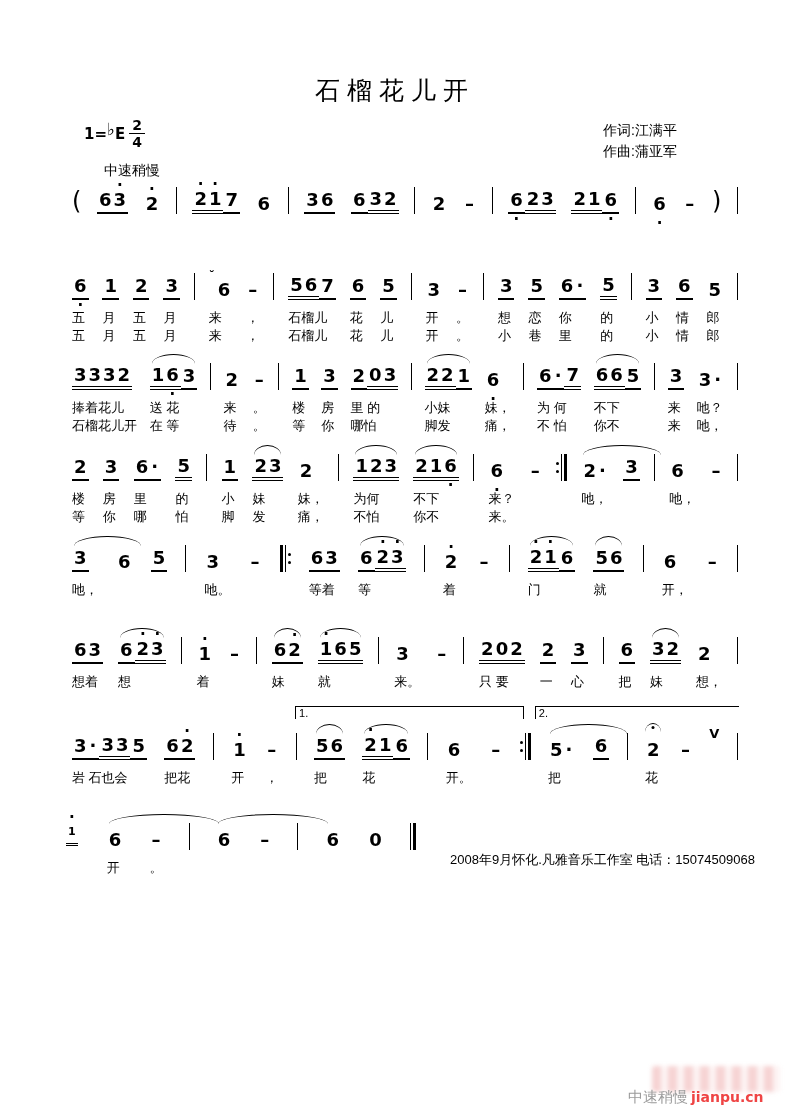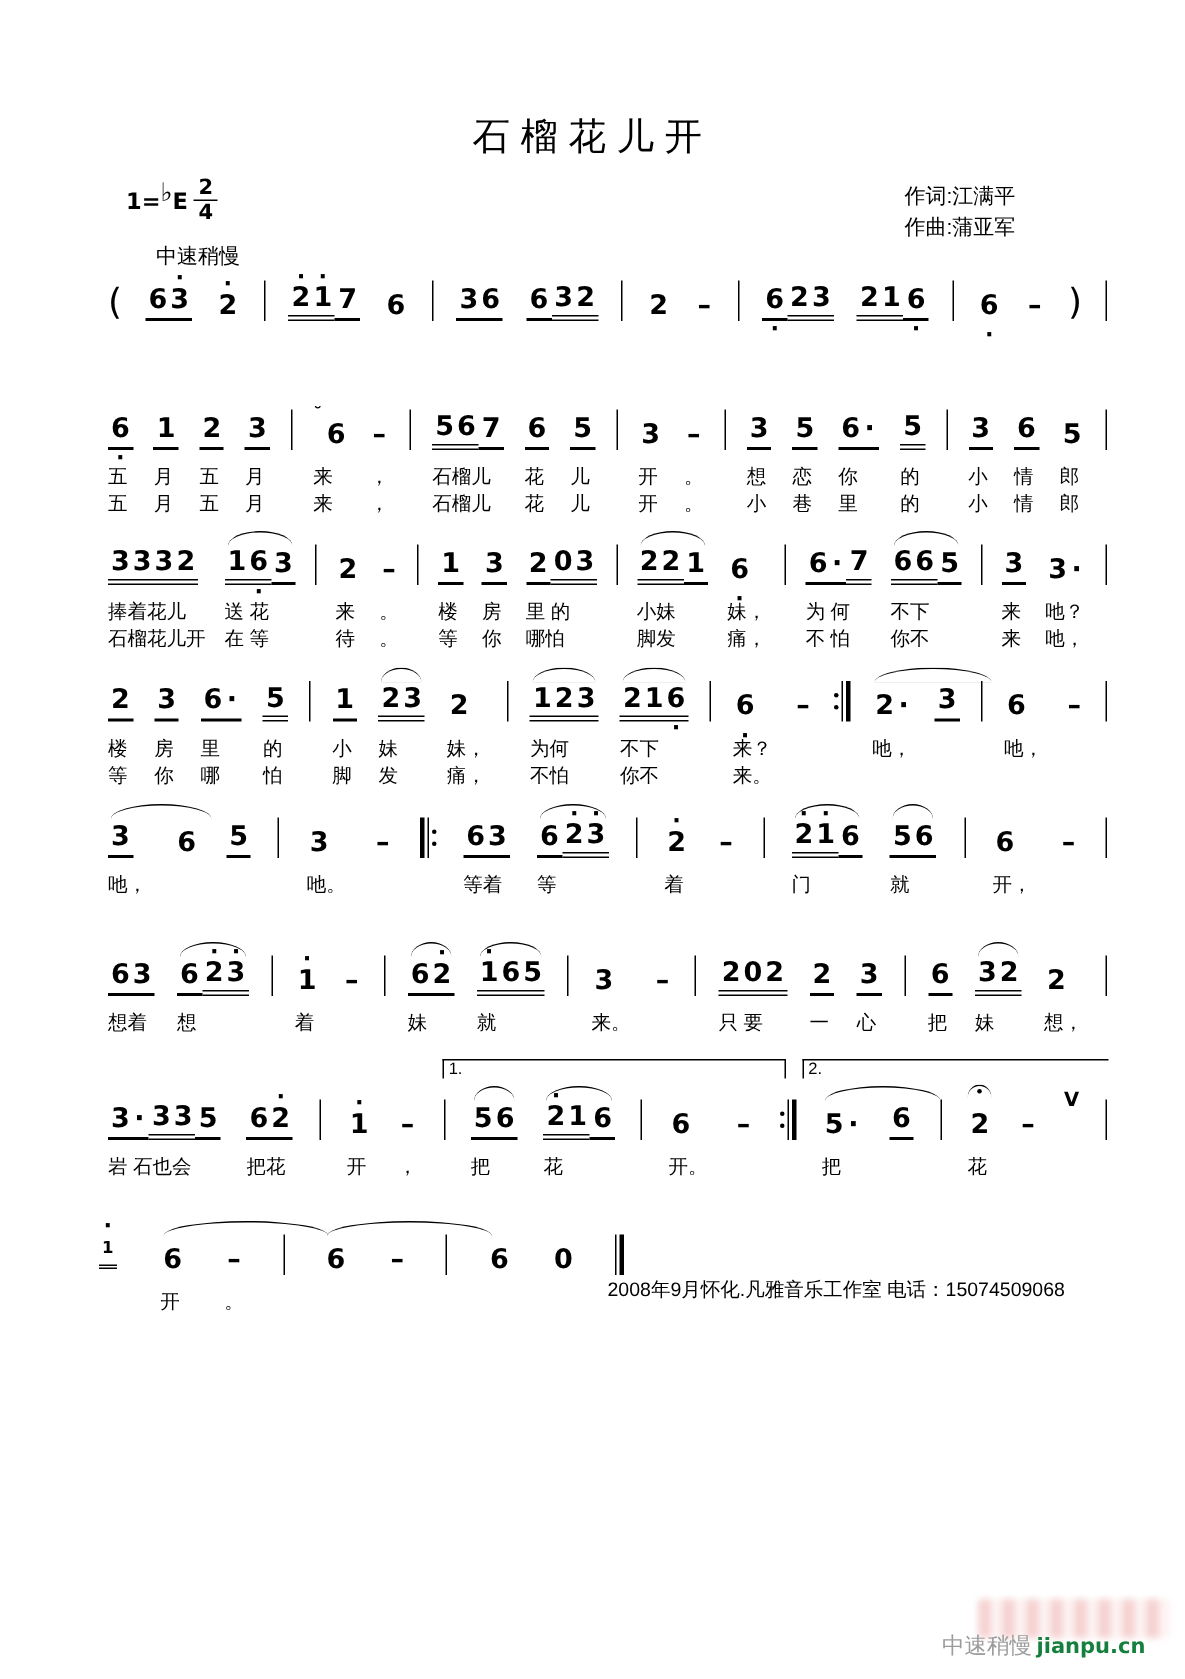--- a/index.html
+++ b/index.html
@@ -55,26 +55,26 @@
   .grace{position:relative;font-size:11px;font-weight:bold;border-bottom:3px double #000;
          padding:0 2px 1px;margin-right:3px;margin-bottom:4px;}
   .l{font-size:13px;height:17px;line-height:17px;white-space:nowrap;}
   .l1{margin-top:9px;}
   .l2{margin-top:1px;}
   .volta{position:absolute;top:-16px;height:12px;border-top:1px solid #000;
          border-left:1px solid #000;}
   .volta.v1{left:33.5%;width:34%;border-right:1px solid #000;}
   .volta.v2{left:69.5%;width:30.5%;}
   .vlabel{position:absolute;left:3px;top:0;font-size:11px;}
-  .credit{position:absolute;left:405px;top:851px;font-size:13px;}
+  .credit{position:absolute;left:450px;top:851px;font-size:13px;}
   .wm-ghost{position:absolute;left:652px;top:1066px;width:128px;height:26px;
             background:repeating-linear-gradient(90deg,rgba(225,110,110,.30) 0 9px,rgba(245,190,190,.18) 9px 16px);
             filter:blur(2px);border-radius:3px;}
   .wm{position:absolute;left:628px;top:1088px;font-size:15px;color:#9b9b9b;white-space:nowrap;}
-  .wm .en{color:#15803d;font-weight:bold;margin-left:3px;font-family:"DejaVu Sans",sans-serif;font-size:14px;margin-top:32px;}
+  .wm .en{color:#ef4444;font-weight:bold;margin-left:3px;font-family:"DejaVu Sans",sans-serif;font-size:14px;margin-top:32px;}
 </style>
 </head>
 <body>
 
 <div class="page" id="score">
   <div class="title">石榴花儿开</div>
 
   <div class="keysig">
     <span>1=</span>
       <span class="flat">♭</span>

